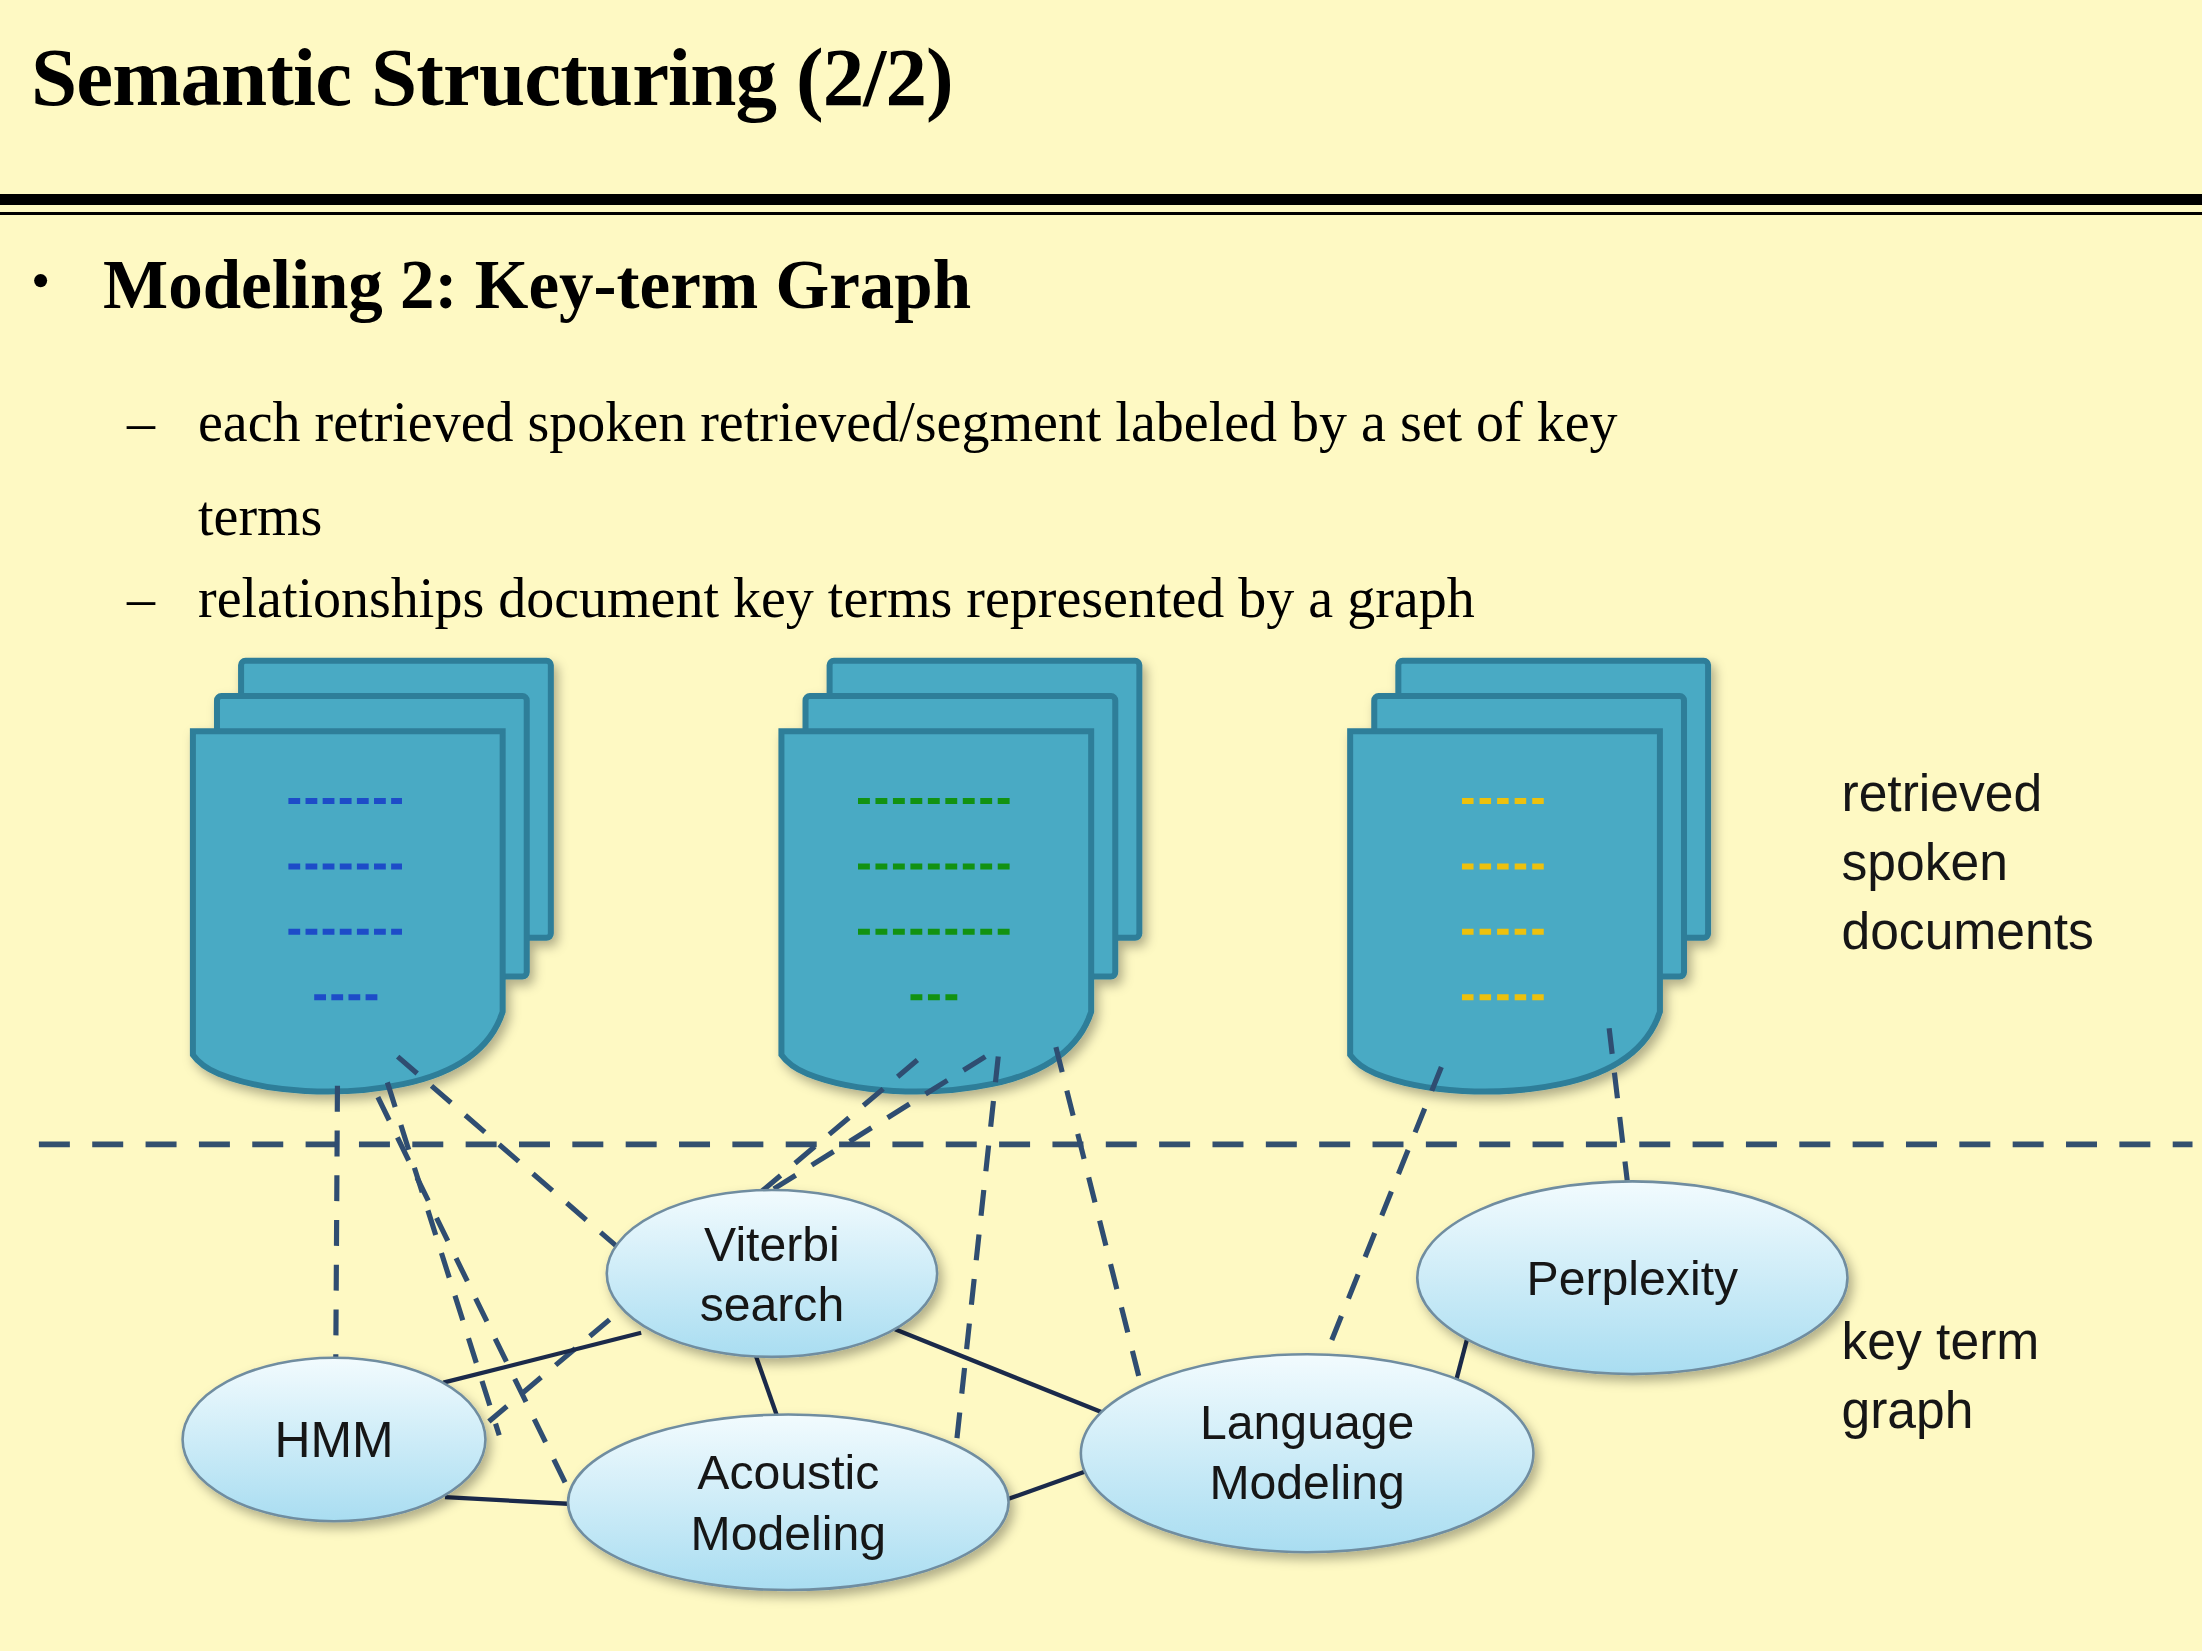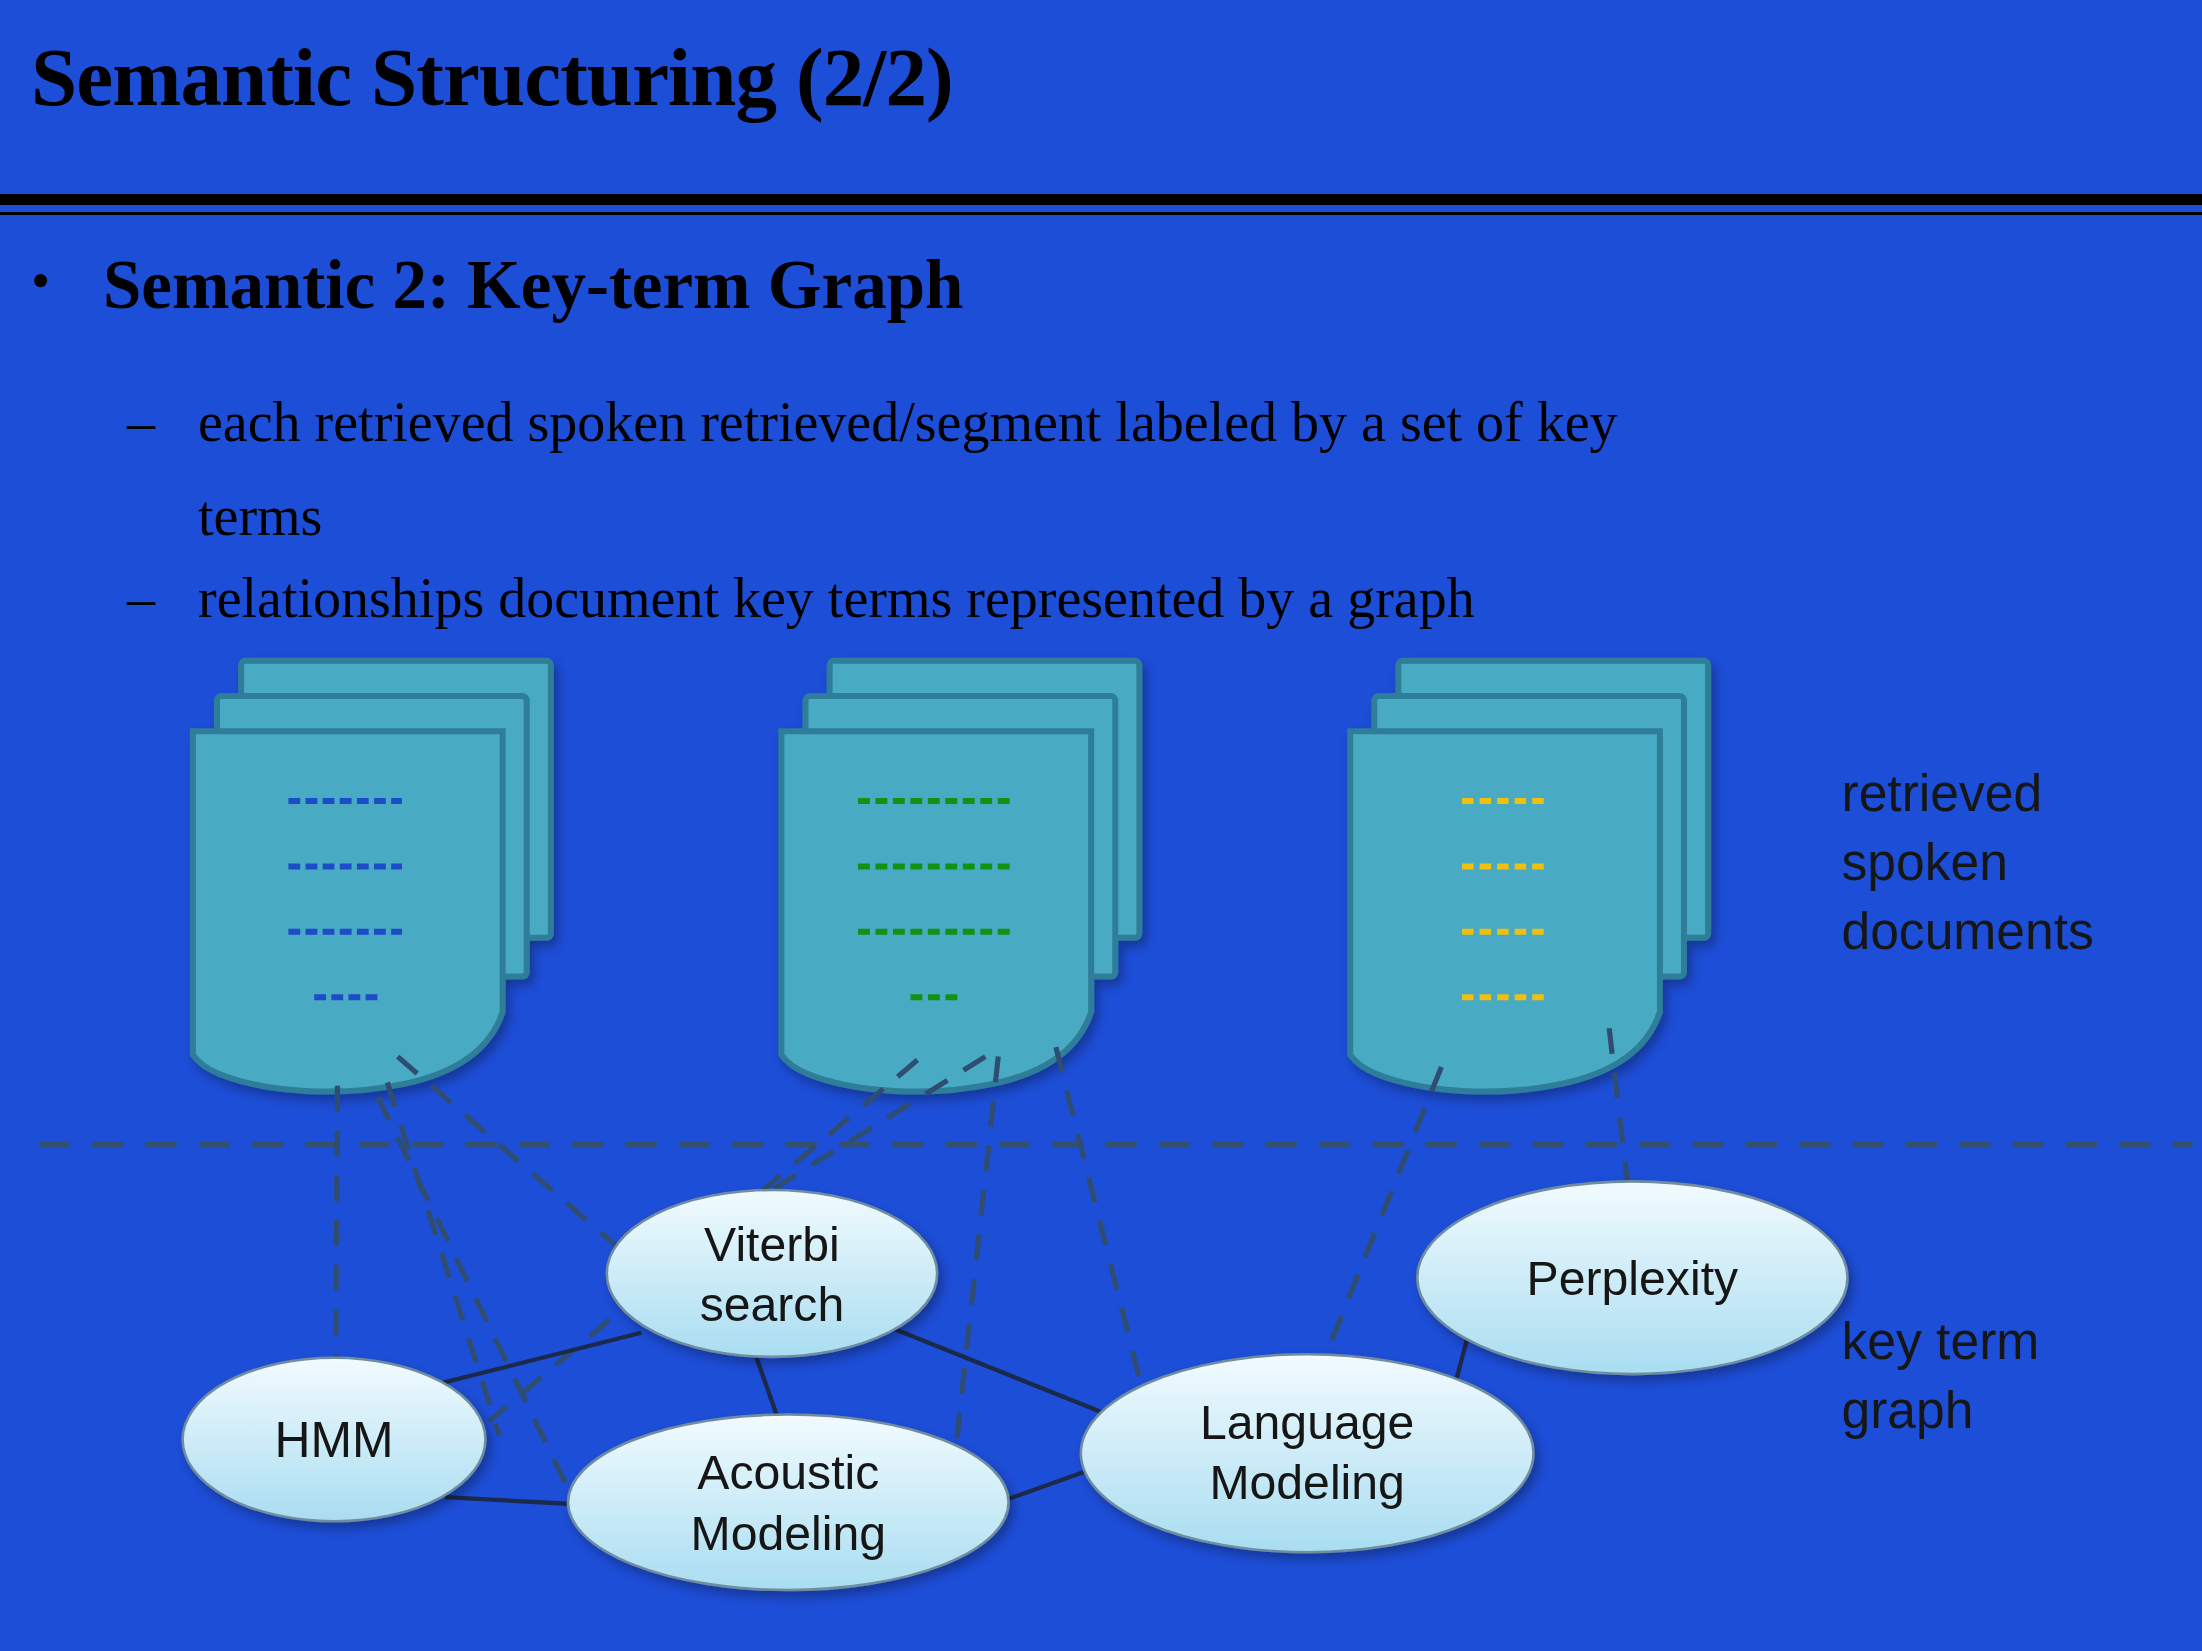--- a/index.html
+++ b/index.html
@@ -1,16 +1,16 @@
 <!DOCTYPE html>
 <html style="font-size:13.8px"><head>
 <meta charset="utf-8">
 <style>
   html,body{margin:0;padding:0;background:#ffffff;}
-  #slide{position:relative;width:2203px;height:1652px;background:#1d4ed8;overflow:hidden;
+  #slide{position:relative;width:2203px;height:1652px;background:#fef9c3;overflow:hidden;
          font-family:"Liberation Serif","DejaVu Serif",serif;color:#000;}
   #page-title{position:absolute;left:31px;top:29px;font-size:83px;font-weight:bold;
               letter-spacing:-0.9px;white-space:nowrap;}
   #rule-thick{position:absolute;left:0;top:194px;width:2203px;height:11.2px;background:#000;}
   #rule-thin{position:absolute;left:0;top:212px;width:2203px;height:3.4px;background:#000;}
   .bullet-row{position:absolute;display:flex;align-items:flex-start;}
   #bullet-main{left:31px;top:248px;}
   #bullet-main .marker{font-size:55px;line-height:1.2;width:72px;}
   #bullet-main .btext{font-size:69px;font-weight:bold;line-height:1.1;}
   .subbullet{left:127px;font-size:56px;line-height:1.68;}
@@ -27,21 +27,21 @@
 <body>
 
 <div id="slide">
 
   <div id="page-title">Semantic Structuring (2/2)</div>
   <div id="rule-thick"></div>
   <div id="rule-thin"></div>
 
   <div class="bullet-row" id="bullet-main">
     <div class="marker">•</div>
-    <div class="btext">Semantic 2: Key-term Graph</div>
+    <div class="btext">Modeling 2: Key-term Graph</div>
   </div>
 
   <div class="bullet-row subbullet" id="sub-1">
     <div class="marker">–</div>
     <div class="btext">each retrieved spoken retrieved/segment labeled by a set of key terms</div>
   </div>
 
   <div class="bullet-row subbullet" id="sub-2">
     <div class="marker">–</div>
     <div class="btext">relationships document key terms represented by a graph</div>

